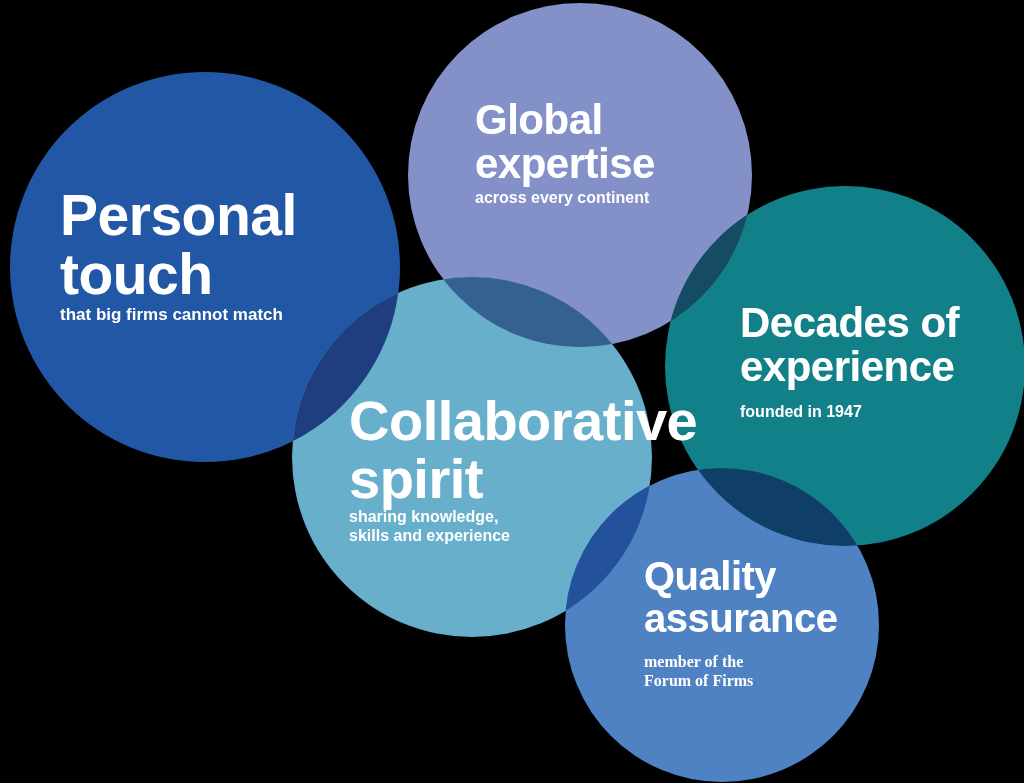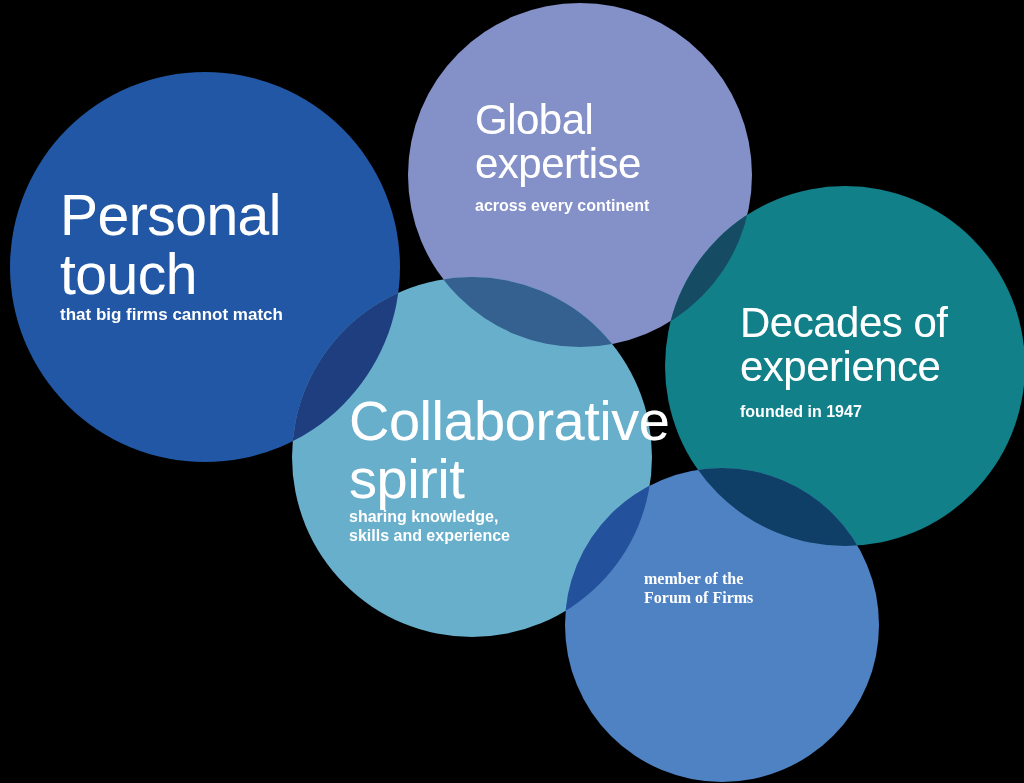--- a/index.html
+++ b/index.html
@@ -27,21 +27,21 @@
     width: 1024px;
     height: 783px;
     display: block;
   }
   .label-block {
     position: absolute;
     color: #ffffff;
   }
   .headline {
     font-family: "Liberation Sans", sans-serif;
-    font-weight: 400;
+    font-weight: 700;
     letter-spacing: -0.5px;
     line-height: 1.04;
     white-space: pre-line;
     color: #ffffff;
     text-shadow: 0 0 0.4px rgba(255,255,255,0.35);
   }
   .subline {
     font-family: "Liberation Sans", sans-serif;
     font-weight: bold;
     line-height: 1.18;
@@ -50,21 +50,21 @@
   }
 
   
   #block-personal-touch { left: 60px; top: 186px; width: 330px; }
   #block-personal-touch .headline { font-size: 57px; }
   #block-personal-touch .subline { font-size: 17px; }
 
   
   #block-global-expertise { left: 475px; top: 98px; width: 290px; }
   #block-global-expertise .headline { font-size: 42px; }
-  #block-global-expertise .subline { font-size: 16px; margin-top: 12px; }
+  #block-global-expertise .subline { font-size: 16px; margin-top: 4px; }
 
   
   #block-decades { left: 740px; top: 301px; width: 290px; }
   #block-decades .headline { font-size: 42px; }
   #block-decades .subline { font-size: 16px; margin-top: 15px; }
 
   
   #block-collaborative { left: 349px; top: 392px; width: 300px; }
   #block-collaborative .headline { font-size: 56px; }
   #block-collaborative .subline { font-size: 16px; }
@@ -141,17 +141,19 @@
   </div>
 
   <div class="label-block" id="block-collaborative">
     <div class="headline">Collaborative
 spirit</div>
     <div class="subline">sharing knowledge,
 skills and experience</div>
   </div>
 
   <div class="label-block" id="block-quality">
+    <div class="headline">Quality
+assurance</div>
     <div class="subline">member of the
 Forum of Firms</div>
   </div>
 
 </div>
 
 </body></html>

